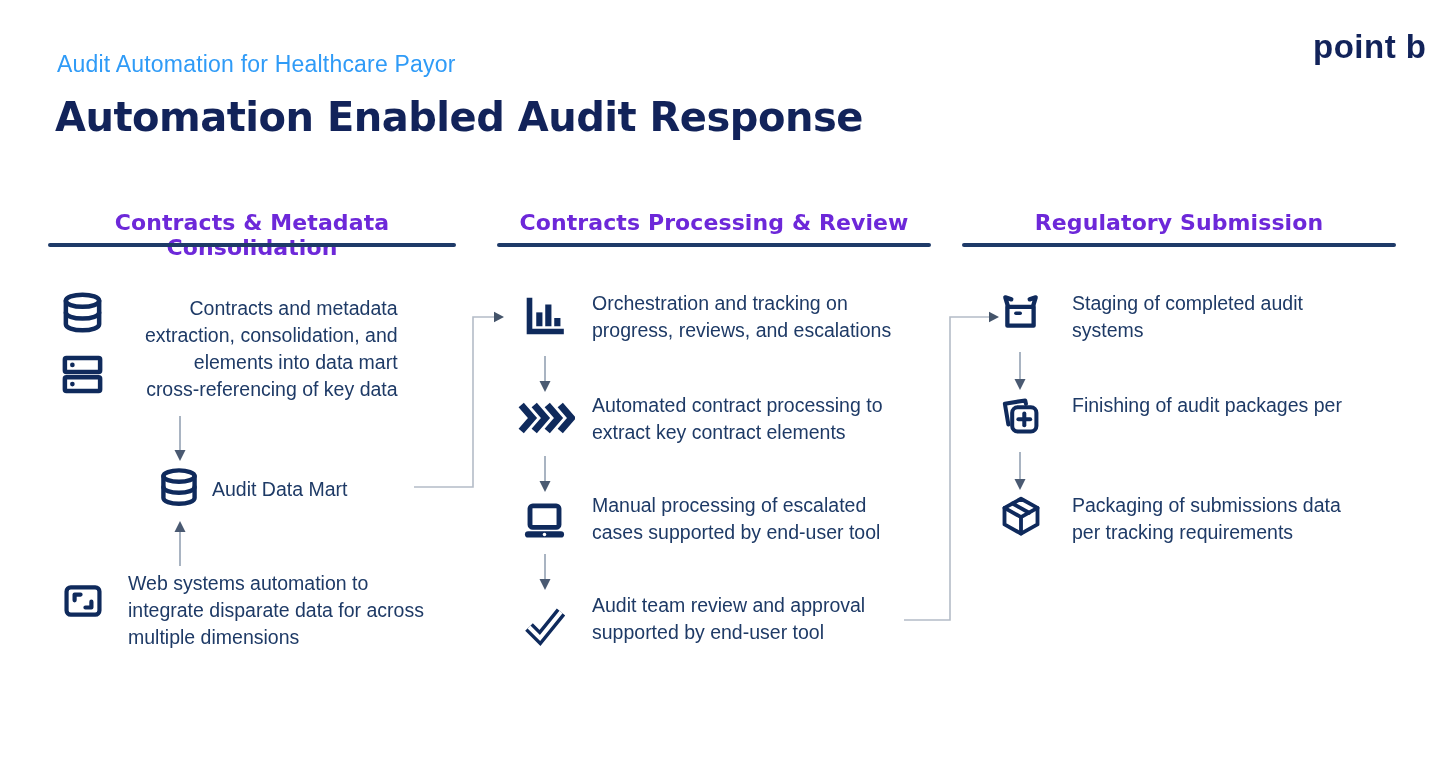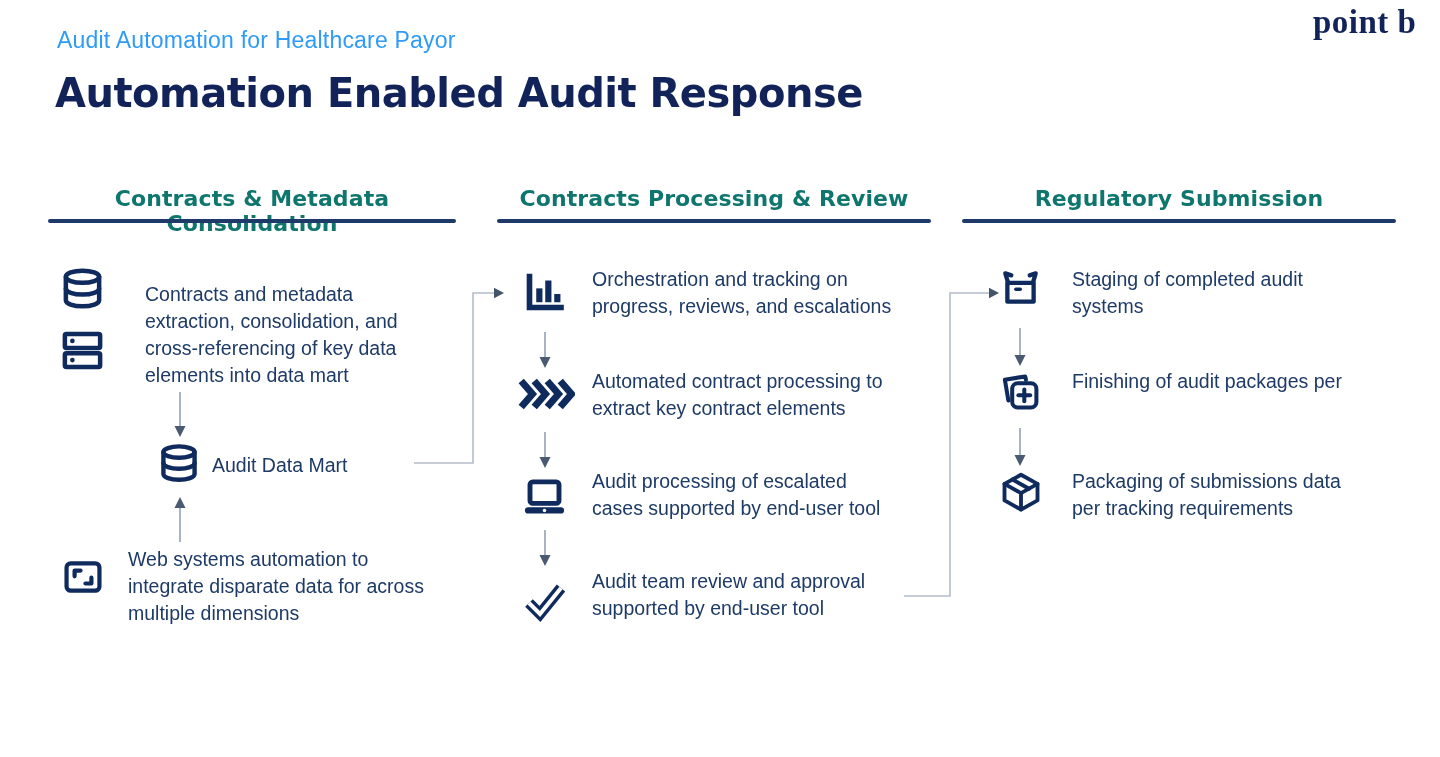--- a/index.html
+++ b/index.html
@@ -1,33 +1,34 @@
 <!DOCTYPE html>
 <html><head>
 <meta charset="utf-8">
 <style>
   html,body{margin:0;padding:0;background:#ffffff;}
   #stage{
     position:relative;width:1440px;height:666px;background:#ffffff;overflow:hidden;
     font-family:"Liberation Sans", sans-serif;
+    margin-top:24px;
   }
   .abs{position:absolute;}
   .subtitle{
     font-size:23px;font-weight:500;color:#2f9bf7;letter-spacing:0.2px;
   }
   .title{
     font-size:40px;font-weight:800;color:#12235a;letter-spacing:-0.5px;
     font-family:"DejaVu Sans","Liberation Sans",sans-serif;
   }
   .logo{
     font-size:33px;font-weight:600;color:#12235a;letter-spacing:0.5px;
-    font-family:Liberation Serif, serif;
+    font-family:Liberation Sans, sans-serif;
   }
   .col-header{
-    font-size:22px;font-weight:700;color:#0f766e;text-align:center;letter-spacing:0.1px;
+    font-size:22px;font-weight:700;color:#6d28d9;text-align:center;letter-spacing:0.1px;
     font-family:"DejaVu Sans","Liberation Sans",sans-serif;
   }
   .col-underline{height:4px;background:#1e3a68;border-radius:2px;}
   .body-text{font-size:19.5px;line-height:27px;color:#1e3a66;}
   .body-text div{white-space:nowrap;}
   .icon svg{display:block;}
   #connector-layer{pointer-events:none;}
 </style>
 </head>
 <body>
@@ -55,25 +56,25 @@
     </svg>
   </div>
   <div class="abs icon" style="left:60px;top:328px;">
     <svg width="45" height="45" viewBox="0 0 24 24" fill="none" stroke="#0f2a5c" stroke-width="2.4">
       <rect x="2.6" y="3.2" width="18.8" height="7.4" rx="0.8"></rect>
       <rect x="2.6" y="13.4" width="18.8" height="7.4" rx="0.8"></rect>
       <circle cx="6.6" cy="6.9" r="1.25" fill="#0f2a5c" stroke="none"></circle>
       <circle cx="6.6" cy="17.1" r="1.25" fill="#0f2a5c" stroke="none"></circle>
     </svg>
   </div>
-  <div class="abs body-text" style="left:145px;top:281px;">
+  <div class="abs body-text" style="left:145px;top:271px;text-align:right;">
     <div>Contracts and metadata</div>
     <div>extraction, consolidation, and</div>
+    <div>elements into data mart</div>
     <div>cross-referencing of key data</div>
-    <div>elements into data mart</div>
   </div>
 
   <div class="abs icon" style="left:157px;top:442px;">
     <svg width="44" height="44" viewBox="0 0 24 24" fill="none" stroke="#0f2a5c" stroke-width="2.4" stroke-linecap="round">
       <ellipse cx="12" cy="5.5" rx="8.5" ry="3.1"></ellipse>
       <path d="M3.5 5.5v6c0 1.75 3.8 3.1 8.5 3.1s8.5-1.35 8.5-3.1v-6"></path>
       <path d="M3.5 11.5v6c0 1.75 3.8 3.1 8.5 3.1s8.5-1.35 8.5-3.1v-6"></path>
     </svg>
   </div>
   <div class="abs body-text" style="left:212px;top:452px;">
@@ -120,21 +121,21 @@
   </div>
 
   <div class="abs icon" style="left:521px;top:474px;">
     <svg width="47" height="47" viewBox="0 0 24 24" fill="none">
       <rect x="4.6" y="4" width="14.8" height="11" rx="1.4" stroke="#0f2a5c" stroke-width="2.5"></rect>
       <rect x="2" y="17" width="20" height="3.2" rx="1.6" fill="#0f2a5c"></rect>
       <circle cx="12" cy="18.6" r="0.9" fill="#ffffff"></circle>
     </svg>
   </div>
   <div class="abs body-text" style="left:592px;top:468px;">
-    <div>Audit processing of escalated</div>
+    <div>Manual processing of escalated</div>
     <div>cases supported by end-user tool</div>
   </div>
 
   <div class="abs icon" style="left:521px;top:576px;">
     <svg width="48" height="48" viewBox="0 0 24 24" fill="none" stroke-linecap="butt" stroke-linejoin="miter">
       <path d="M4 13.5 L9.5 19 L20 6" stroke="#0f2a5c" stroke-width="5.4"></path>
       <path d="M4 13.5 L9.5 19 L20 6" stroke="#ffffff" stroke-width="2"></path>
     </svg>
   </div>
   <div class="abs body-text" style="left:592px;top:568px;">

